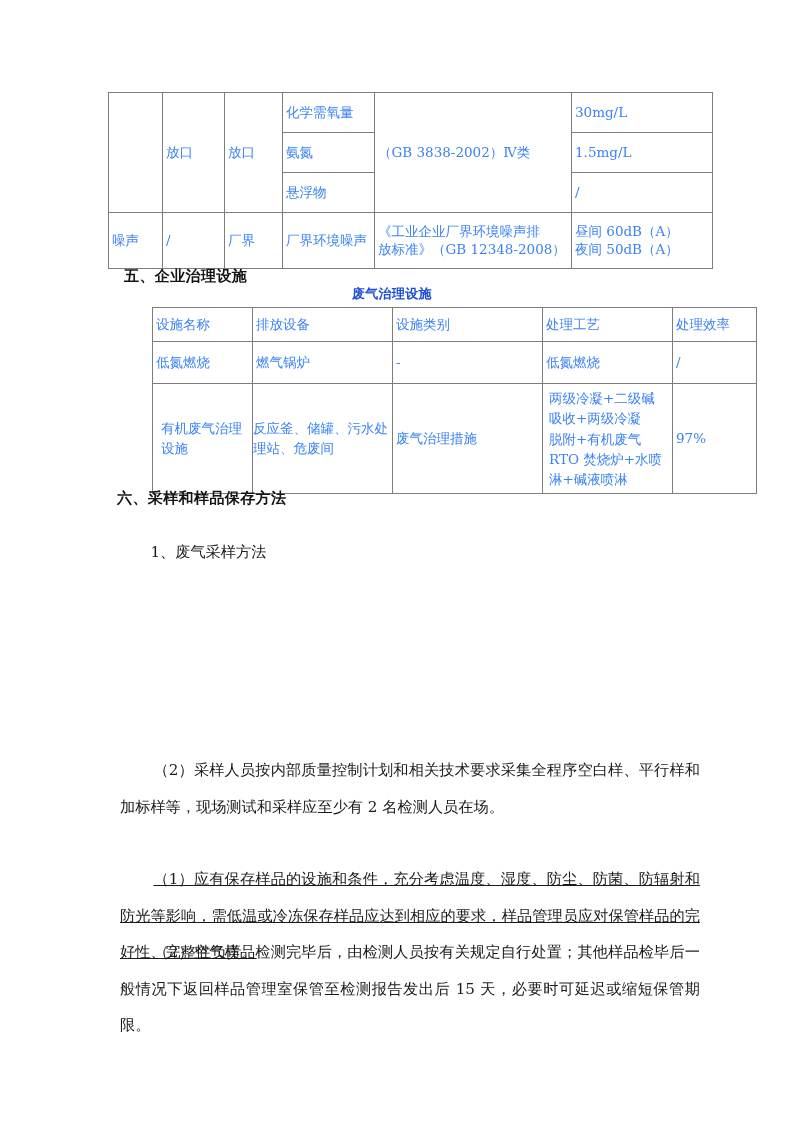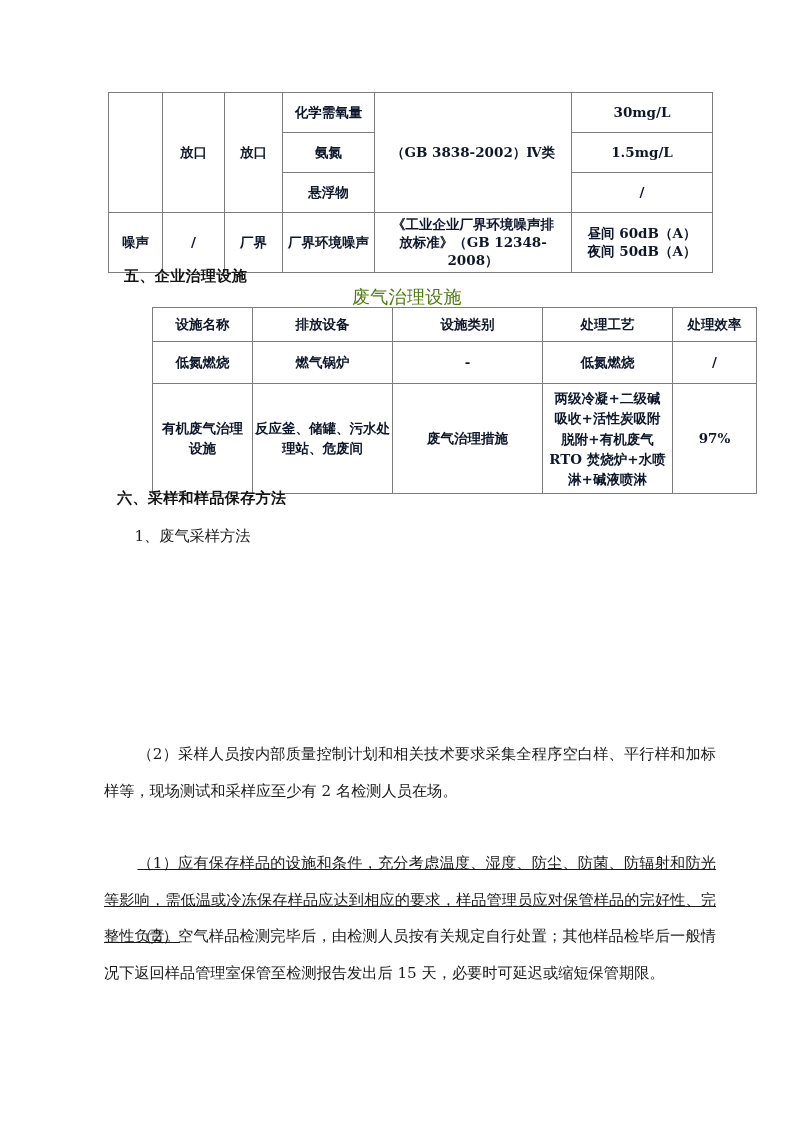--- a/index.html
+++ b/index.html
@@ -27,27 +27,27 @@
   
   table.doc-table {
     border-collapse: collapse;
     table-layout: fixed;
     position: absolute;
     font-family: "DejaVu Serif", "Liberation Serif", serif;
   }
   table.doc-table td,
   table.doc-table th {
     border: 1px solid #7d7d7d;
-    text-align: center;
+    text-align: left;
     vertical-align: middle;
-    font-weight: bold;
+    font-weight: normal;
     font-size: 13.5px;
     line-height: 1.32;
     padding: 3px 3px;
-    color: #0f172a;
+    color: #3b82f6;
   }
 
   
   #table-emissions {
     left: 108px;
     top: 92px;
     width: 604px;
   }
   #table-emissions td {
     font-size: 13.5px;
@@ -80,24 +80,24 @@
   }
   #heading-six {
     left: 117px;
     top: 489px;
     text-align: center;
   }
 
   .table-caption {
     position: absolute;
     font-family: "DejaVu Serif", "Liberation Serif", serif;
-    font-weight: normal;
-    font-size: 18px;
+    font-weight: bold;
+    font-size: 13px;
     letter-spacing: 0.3px;
-    color: #4d7c0f;
+    color: #1d4ed8;
   }
   #caption-waste-gas {
     left: 352px;
     top: 285px;
   }
 
   
   #table-facilities {
     left: 108px;
     top: 307px;
@@ -133,21 +133,21 @@
     left: 104px;
     width: 612px;
     font-family: "DejaVu Serif", "Liberation Serif", serif;
     font-size: 15.2px;
     line-height: 36.5px;
     color: #1a1a1a;
     text-align: justify;
     text-justify: inter-ideograph;
   }
   .body-block p {
-    margin: 0;
+    margin: 16px;
     padding: 0;
   }
   .indent-1 { text-indent: 2em; }
   .indent-sub { text-indent: 2.2em; }
 
   #para-1-title   { top: 518px; }
   #para-1-body    { top: 554px; }
   #para-2-body    { top: 736px; }
   #para-2-title   { top: 809px; }
   #para-3-body    { top: 845px; text-decoration: underline; }
@@ -227,21 +227,21 @@
         <td>-</td>
         <td>低氮燃烧</td>
         <td>/</td>
       </tr>
       <tr class="row2">
         <td class="name-cell">有机废气治理设施</td>
         <td class="equip-cell">反应釜、储罐、污水处理站、危废间</td>
         <td>废气治理措施</td>
         <td class="process-cell">
           <span>两级冷凝+二级碱</span><br>
-          <span>吸收+活性炭吸附</span><br>
+          <span>吸收+两级冷凝</span><br>
           <span>脱附+有机废气</span><br>
           <span>RTO 焚烧炉+水喷</span><br>
           <span>淋+碱液喷淋</span>
         </td>
         <td>97%</td>
       </tr>
     </tbody>
   </table>
 
   <div class="section-heading" id="heading-six">六、采样和样品保存方法</div>

